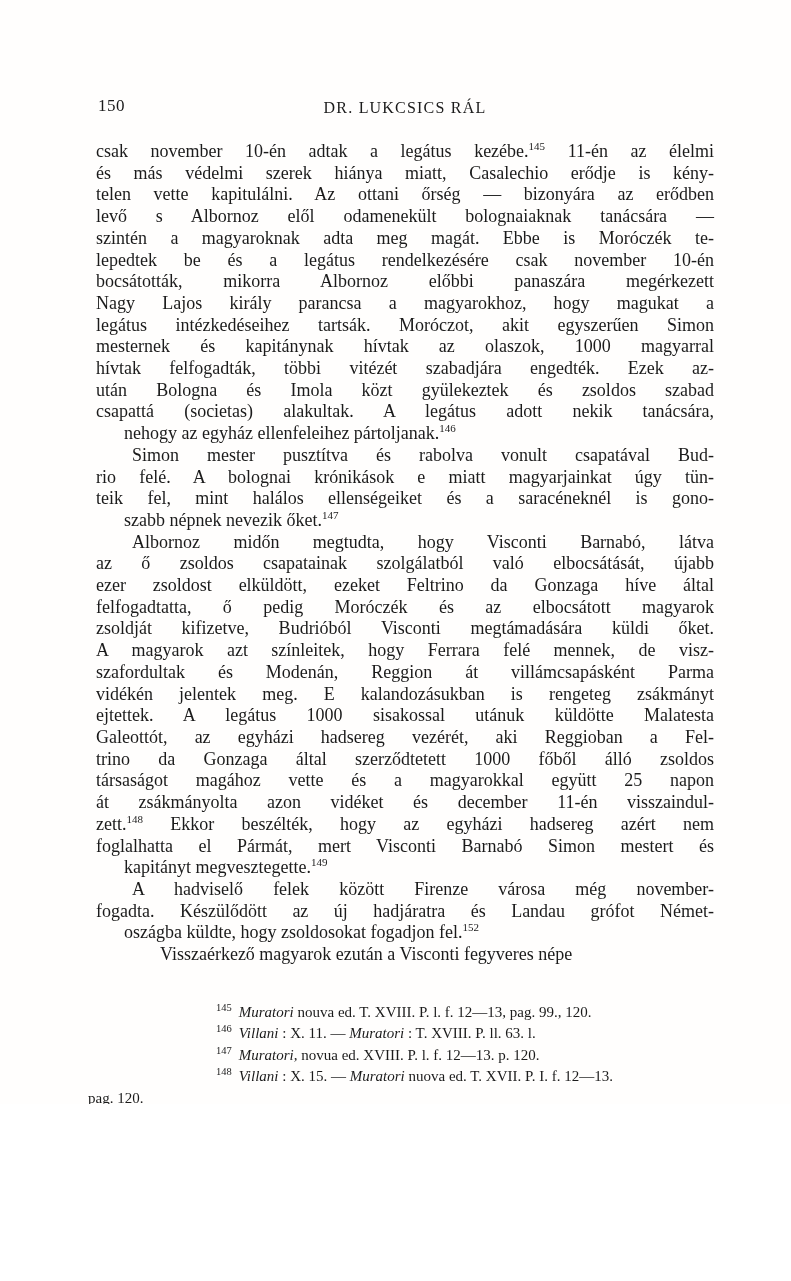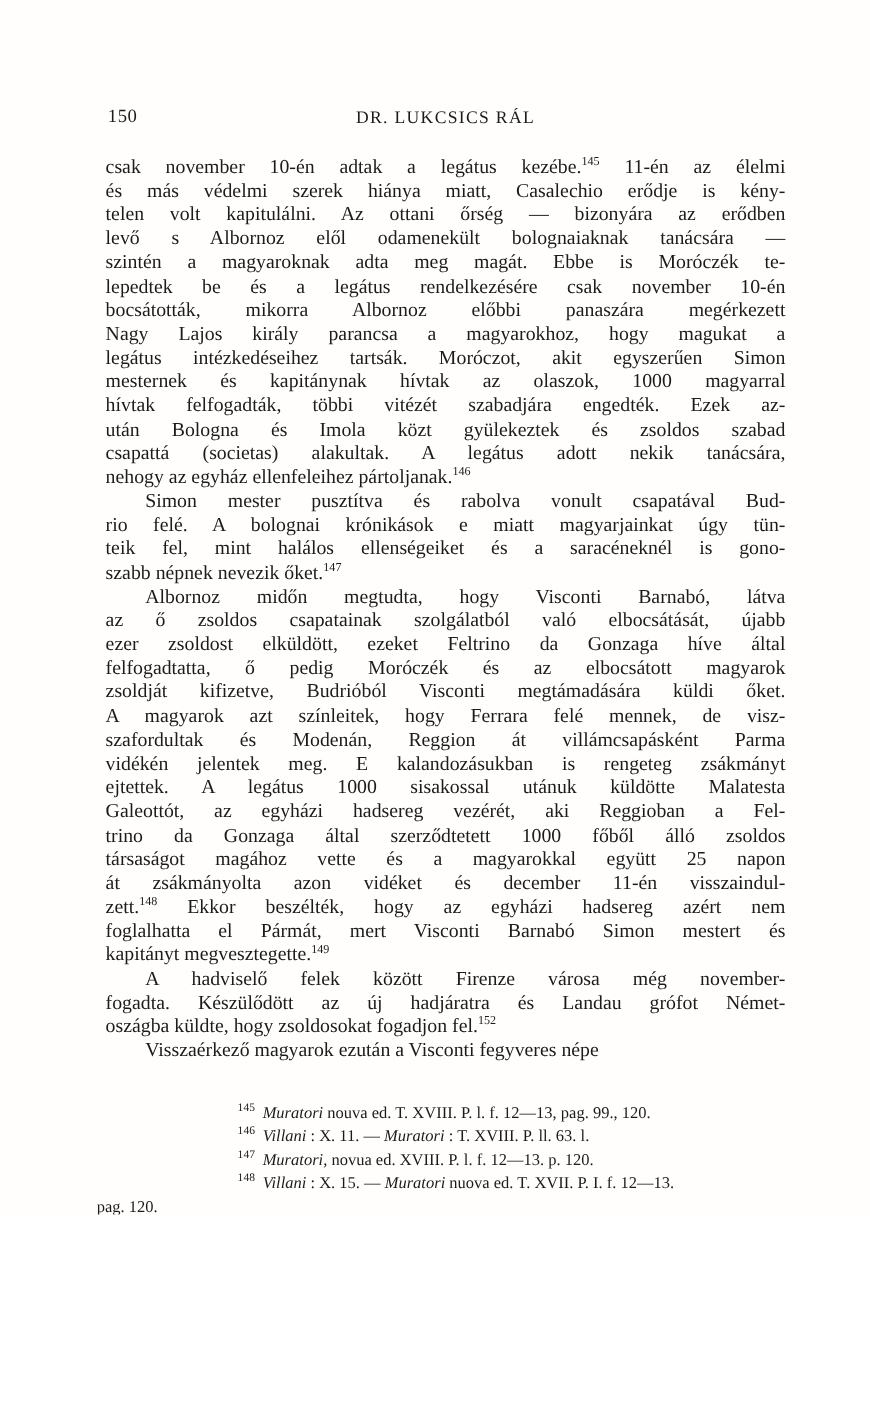--- a/index.html
+++ b/index.html
@@ -36,21 +36,21 @@
     letter-spacing: 1.2px;
     padding-top: 3px;
   }
   .body-text .line {
     font-size: 18px;
     line-height: 21.7px;
     text-align: justify;
     text-align-last: justify;
     white-space: normal;
   }
-  .body-text .line.para-end { text-align-last: left; }
+  .body-text .line.para-end { text-align-last: left; margin-left: 28px; }
   .body-text .line.indent { text-indent: 36px; }
   sup {
     font-size: 11px;
     line-height: 0;
     vertical-align: super;
   }
   .footnotes {
     margin-top: 36px;
   }
   .fn-line {
@@ -72,21 +72,21 @@
   <div class="content">
 
     <div class="header">
       <span class="page-num">150</span>
       <span class="running-head">DR. LUKCSICS RÁL</span>
     </div>
 
     <div class="body-text">
         <div class="line">csak november 10-én adtak a legátus kezébe.<sup>145</sup> 11-én az élelmi</div>
         <div class="line">és más védelmi szerek hiánya miatt, Casalechio erődje is kény-</div>
-        <div class="line">telen volt kapitulálni. Az ottani őrség — bizonyára az erődben</div>
+        <div class="line">telen vette kapitulálni. Az ottani őrség — bizonyára az erődben</div>
         <div class="line">levő s Albornoz elől odamenekült bolognaiaknak tanácsára —</div>
         <div class="line">szintén a magyaroknak adta meg magát. Ebbe is Moróczék te-</div>
         <div class="line">lepedtek be és a legátus rendelkezésére csak november 10-én</div>
         <div class="line">bocsátották, mikorra Albornoz előbbi panaszára megérkezett</div>
         <div class="line">Nagy Lajos király parancsa a magyarokhoz, hogy magukat a</div>
         <div class="line">legátus intézkedéseihez tartsák. Moróczot, akit egyszerűen Simon</div>
         <div class="line">mesternek és kapitánynak hívtak az olaszok, 1000 magyarral</div>
         <div class="line">hívtak felfogadták, többi vitézét szabadjára engedték. Ezek az-</div>
         <div class="line">után Bologna és Imola közt gyülekeztek és zsoldos szabad</div>
         <div class="line">csapattá (societas) alakultak. A legátus adott nekik tanácsára,</div>

